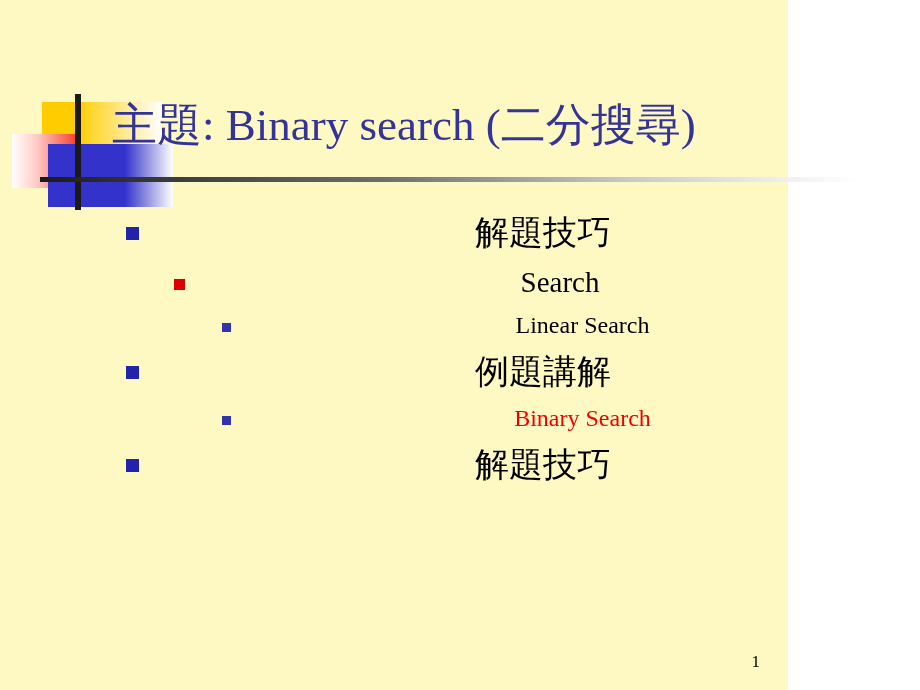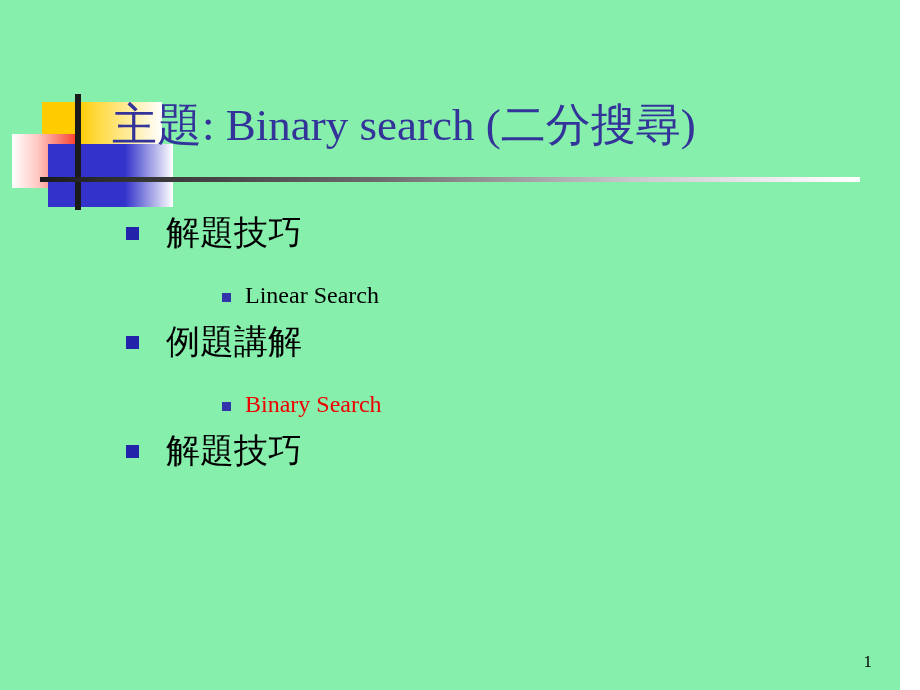--- a/index.html
+++ b/index.html
@@ -9,23 +9,23 @@
   }
   body {
     width: 920px;
     height: 690px;
     overflow: hidden;
     font-family: "Liberation Serif", "DejaVu Serif", serif;
   }
 
   .slide {
     position: relative;
-    width: 900px;
+    width: 788px;
     height: 690px;
-    background: #86efac;
+    background: #fef9c3;
     text-decoration: underline;
   }
 
   
   .deco {
     position: absolute;
     left: 0;
     top: 78px;
     width: 890px;
     height: 130px;
@@ -107,20 +107,21 @@
     left: 0;
     top: 206px;
     width: 920px;
   }
 
   .li {
     position: relative;
     display: block;
     color: #000000;
     white-space: nowrap;
+    text-align: center;
   }
 
   .bullet {
     position: absolute;
     display: inline-block;
   }
 
   
   .lvl1 {
     padding-left: 166px;
@@ -150,21 +151,20 @@
     height: 11px;
     background: #dd0000;
   }
 
   
   .lvl3 {
     padding-left: 245px;
     font-size: 24px;
     line-height: 40px;
     height: 40px;
-    margin-top: 16px;
   }
   .lvl3 .bullet {
     left: 222px;
     top: 18px;
     width: 9px;
     height: 9px;
     background: #3333aa;
   }
 
   .text-black { color: #000000; }
@@ -197,20 +197,24 @@
 
   <div class="title">主題: Binary search (二分搜尋)</div>
 
   <div class="body-list">
 
     <div class="li lvl1">
       <span class="bullet"></span>
       <span class="text-black">解題技巧</span>
     </div>
 
+    <div class="li lvl2">
+      <span class="bullet"></span>
+      <span class="text-black">Search</span>
+    </div>
 
     <div class="li lvl3">
       <span class="bullet"></span>
       <span class="text-black">Linear Search</span>
     </div>
 
     <div class="li lvl1">
       <span class="bullet"></span>
       <span class="text-black">例題講解</span>
     </div>

